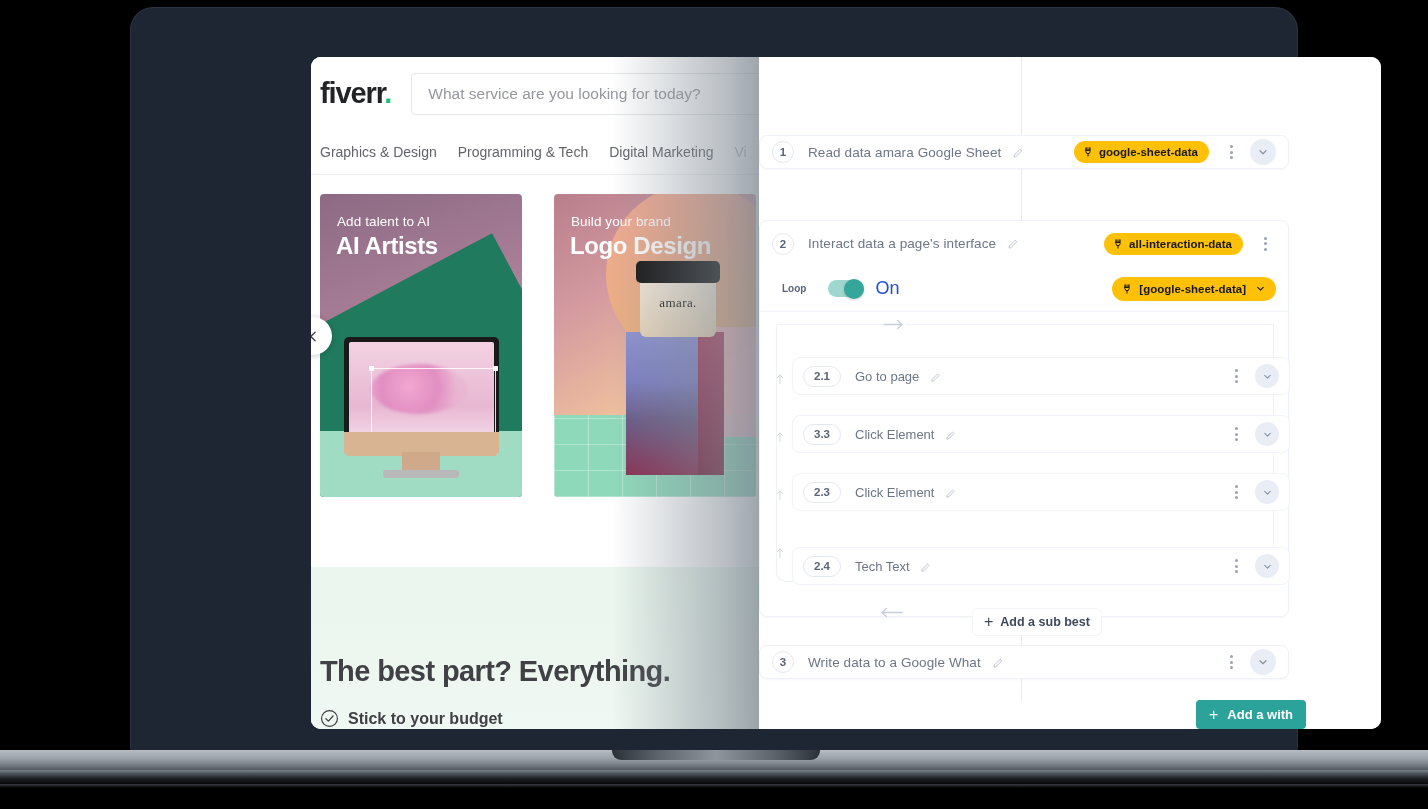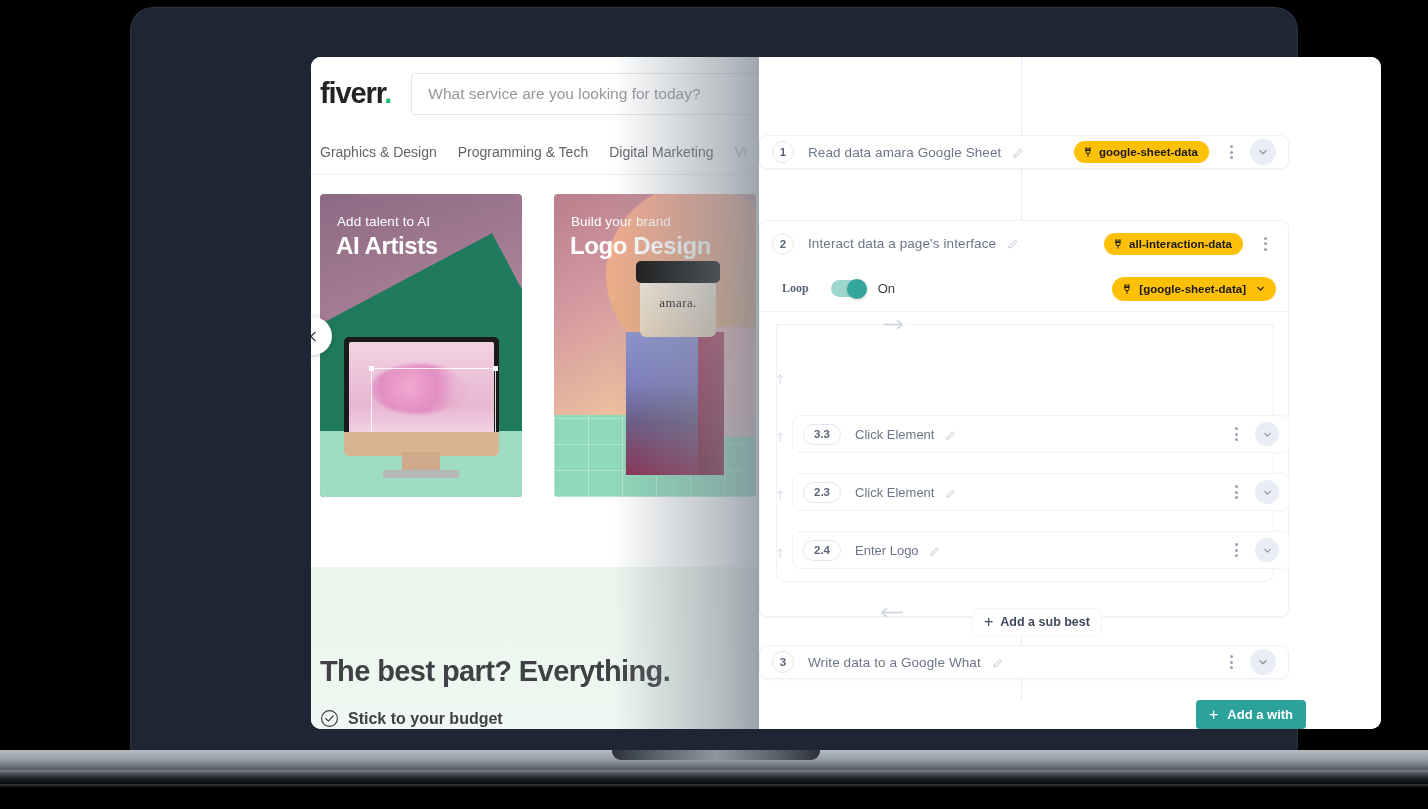--- a/index.html
+++ b/index.html
@@ -149,25 +149,25 @@
 
   
   #loop-block {
     position:absolute; left:0; top:163px; width:530px; height:397px;
     background:#fff; border:1px solid #eef1f6; border-radius:8px;
     box-shadow: 0 1px 2px rgba(20,40,80,.035);
   }
   #loop-head { position:absolute; left:0; top:0; width:100%; height:45px; display:flex; align-items:center; padding:0 12px;}
   #loop-row   { position:absolute; left:0; top:45px; width:100%; height:46px; display:flex; align-items:center; padding:0 12px;
                 border-bottom:1px solid #f1f4f9;}
-  .loop-label { font-size:12px; font-weight:700; color:#5a6577; margin-left:10px;font-family:Liberation Serif, serif;}
+  .loop-label { font-size:10px; font-weight:700; color:#5a6577; margin-left:10px;}
   .toggle { width:36px; height:17px; border-radius:9px; background:#9ed7cf; position:relative; margin-left:22px;}
   .toggle .knob { position:absolute; right:0px; top:-1.5px; width:20px; height:20px; border-radius:50%;
      background:#35a69a; box-shadow:0 1px 3px rgba(0,0,0,.2);}
-  .loop-on { margin-left:11px; font-size:13px; color:#404040;}
+  .loop-on { margin-left:11px; font-size:18px; color:#1d4ed8;}
   .badge-drop { height:24px; border-radius:12px; background:#FFC107; display:flex; align-items:center; gap:7px;
      padding:0 10px; font-size:11.5px; font-weight:700; color:#191919;}
 
   #loop-frame {
     position:absolute; left:16px; top:103px; width:498px; height:258px;
     border:1px solid #eef2f7; border-top:none; border-radius:0 0 10px 10px;
   }
   #loop-frame-top-l { position:absolute; left:16px; top:103px; width:108px; height:1px; background:#eef2f7;}
   #loop-frame-top-r { position:absolute; left:146px; top:103px; width:368px; height:1px; background:#eef2f7;}
   #loop-frame-top-l:before{content:"";}
@@ -370,20 +370,40 @@
             <div id="loop-frame-top-l"></div>
             <div id="loop-frame-top-r"></div>
             <svg style="position:absolute;left:122px;top:97px" width="24" height="13" viewBox="0 0 24 13">
               <path d="M2 6.5 H20 M15.5 2.5 L20 6.5 L15.5 10.5" fill="none" stroke="#c6cedb" stroke-width="1.3" stroke-linecap="round" stroke-linejoin="round"></path>
             </svg>
 
 
             <svg class="up-arrow" style="top:152px" viewBox="0 0 24 24">
               <path d="M12 21 V4 M7 9 L12 4 L17 9" fill="none" stroke="#c6cedb" stroke-width="1.6" stroke-linecap="round" stroke-linejoin="round"></path>
             </svg>
+            <div class="substep" style="top:136px">
+              <div class="sub-num">2.1</div>
+              <div class="sub-title">
+                <span>Go to page</span>
+                <svg class="pencil" width="11" height="11" viewBox="0 0 24 24">
+                  <path d="M4 20 L4.6 16.2 L16.4 4.4 L19.6 7.6 L7.8 19.4 Z" fill="none" stroke="#b5bcc8" stroke-width="1.9" stroke-linejoin="round"></path>
+                </svg>
+              </div>
+              <div class="spacer"></div>
+              <div class="kebab">
+                  <i></i>
+                  <i></i>
+                  <i></i>
+                </div>
+              <div class="chev-btn-sm">
+                <svg width="11" height="11" viewBox="0 0 24 24">
+                  <path d="M6 9.5 L12 15.5 L18 9.5" fill="none" stroke="#8893a5" stroke-width="2.4" stroke-linecap="round" stroke-linejoin="round"></path>
+                </svg>
+              </div>
+            </div>
 
             <svg class="up-arrow" style="top:210px" viewBox="0 0 24 24">
               <path d="M12 21 V4 M7 9 L12 4 L17 9" fill="none" stroke="#c6cedb" stroke-width="1.6" stroke-linecap="round" stroke-linejoin="round"></path>
             </svg>
             <div class="substep" style="top:194px">
               <div class="sub-num">3.3</div>
               <div class="sub-title">
                 <span>Click Element</span>
                 <svg class="pencil" width="11" height="11" viewBox="0 0 24 24">
                   <path d="M4 20 L4.6 16.2 L16.4 4.4 L19.6 7.6 L7.8 19.4 Z" fill="none" stroke="#b5bcc8" stroke-width="1.9" stroke-linejoin="round"></path>
@@ -422,24 +442,24 @@
               <div class="chev-btn-sm">
                 <svg width="11" height="11" viewBox="0 0 24 24">
                   <path d="M6 9.5 L12 15.5 L18 9.5" fill="none" stroke="#8893a5" stroke-width="2.4" stroke-linecap="round" stroke-linejoin="round"></path>
                 </svg>
               </div>
             </div>
 
             <svg class="up-arrow" style="top:326px" viewBox="0 0 24 24">
               <path d="M12 21 V4 M7 9 L12 4 L17 9" fill="none" stroke="#c6cedb" stroke-width="1.6" stroke-linecap="round" stroke-linejoin="round"></path>
             </svg>
-            <div class="substep" style="top:310px">
+            <div class="substep" style="top:326px">
               <div class="sub-num">2.4</div>
               <div class="sub-title">
-                <span>Enter Logo</span>
+                <span>Tech Text</span>
                 <svg class="pencil" width="11" height="11" viewBox="0 0 24 24">
                   <path d="M4 20 L4.6 16.2 L16.4 4.4 L19.6 7.6 L7.8 19.4 Z" fill="none" stroke="#b5bcc8" stroke-width="1.9" stroke-linejoin="round"></path>
                 </svg>
               </div>
               <div class="spacer"></div>
               <div class="kebab">
                   <i></i>
                   <i></i>
                   <i></i>
                 </div>

